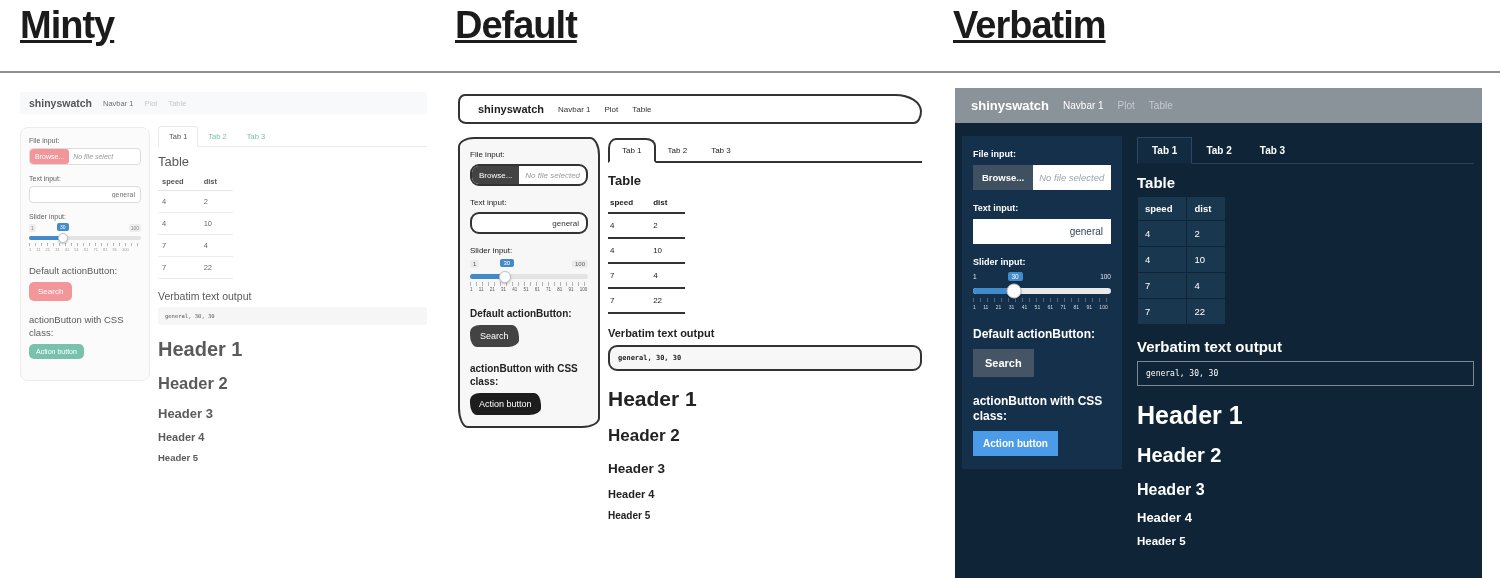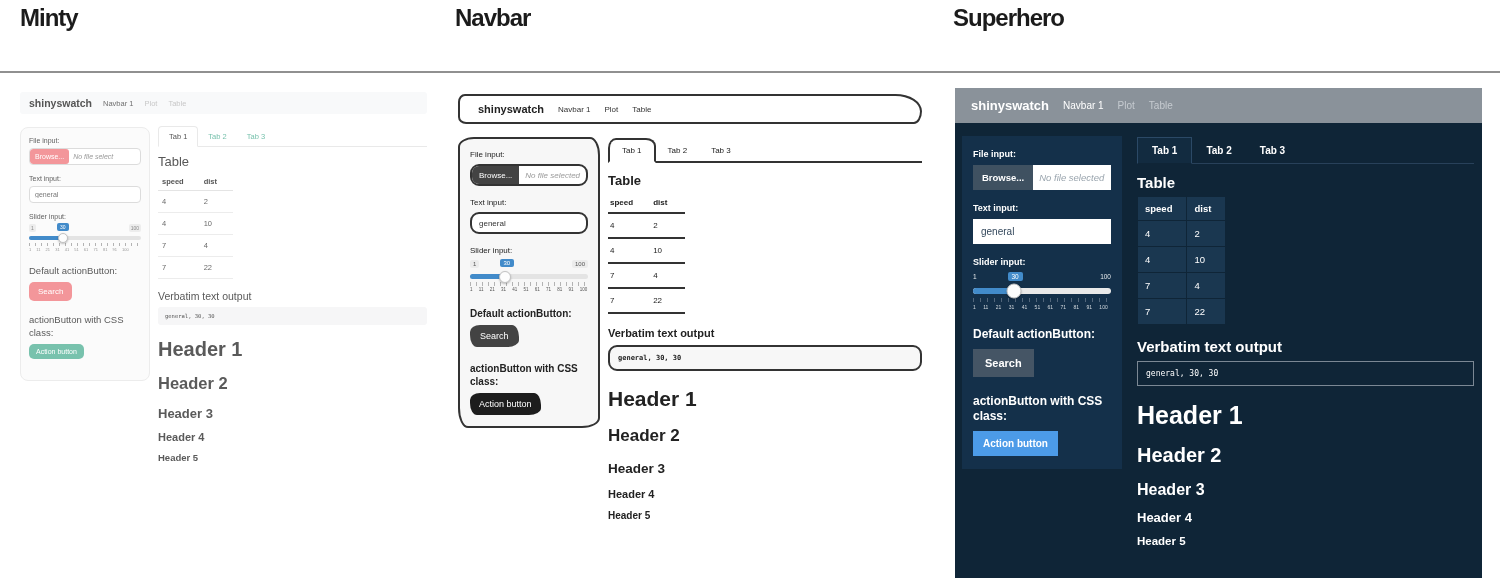--- a/index.html
+++ b/index.html
@@ -1,35 +1,35 @@
 <!DOCTYPE html>
 <html><head>
 <meta charset="utf-8">
 <style>
   * { margin:0; padding:0; box-sizing:border-box; }
   html,body { width:1500px; height:578px; background:#fff; font-family:"Liberation Sans",sans-serif; overflow:hidden; }
   body { position:relative; }
 
-  .theme-title { position:absolute; top:4px; font-size:24px; font-weight:800; color:#1b1b1b; letter-spacing:-1px; }
+  .theme-title { position:absolute; top:4px; font-size:38px; font-weight:800; color:#1b1b1b; letter-spacing:-1px;text-decoration:underline; }
   #title-minty { left:20px; } #title-sketchy { left:455px; } #title-superhero { left:953px; }
   .top-divider { position:absolute; top:71px; left:0; width:1500px; height:2px; background:#909090; }
 
   .panel { position:absolute; top:88px; }
   #panel-minty { left:20px; width:407px; }
   #panel-sketchy { left:458px; width:464px; }
   #panel-superhero { left:955px; width:527px; height:490px; background:#0f2537; color:#fff; }
 
   .nb { display:flex; align-items:center; }
   .nb .brand { font-weight:700; }
   .content { display:flex; align-items:flex-start; }
   .btn { display:inline-block; color:#fff; cursor:pointer; white-space:nowrap; }
   .file-group { display:flex; align-items:stretch; overflow:hidden; background:#fff; }
   .file-text { display:flex; align-items:center; white-space:nowrap; overflow:hidden; flex:1;font-style:italic; }
   .browse { display:flex; align-items:center; }
-  .text-input { display:block; width:100%; outline:none; }
+  .text-input { display:block; width:100%; outline:none;text-align:right; }
   table { border-collapse:collapse; }
   .slider { position:relative; }
   .slider-labels { position:relative; height:11px; }
   .slider-min { position:absolute; left:0; top:0; }
   .slider-max { position:absolute; right:0; top:0; }
   .slider-badge { position:absolute; left:25%; top:-1px; background:#428bca; color:#fff; border-radius:2px; }
   .slider-track { position:relative; background:#e4e4e4; border-radius:3px; }
   .slider-fill { position:absolute; left:0; top:0; bottom:0; width:30%; background:#428bca; border-radius:3px; }
   .slider-handle { position:absolute; left:30%; top:50%; transform:translate(-50%,-50%); background:#fdfdfd; border:1px solid #c3c3c3; border-radius:50%; box-shadow:0 1px 2px rgba(0,0,0,.25); }
   .slider-ticks { background-image:repeating-linear-gradient(to right,#b3b3b3 0,#b3b3b3 1px,transparent 1px,transparent 6px); }
@@ -151,22 +151,22 @@
   #panel-superhero .h1 { font-size:25px; font-weight:700; margin-top:15px; }
   #panel-superhero .h2 { font-size:20px; font-weight:700; margin-top:14px; }
   #panel-superhero .h3 { font-size:16px; font-weight:700; margin-top:14px; }
   #panel-superhero .h4 { font-size:13px; font-weight:700; margin-top:11px; }
   #panel-superhero .h5 { font-size:11.5px; font-weight:700; margin-top:10px; }
 </style>
 </head>
 <body>
 
 <div class="theme-title" id="title-minty">Minty</div>
-<div class="theme-title" id="title-sketchy">Navbar</div>
-<div class="theme-title" id="title-superhero">Superhero</div>
+<div class="theme-title" id="title-sketchy">Default</div>
+<div class="theme-title" id="title-superhero">Verbatim</div>
 <div class="top-divider"></div>
 
 <div class="panel" id="panel-minty">
   <div class="nb">
     <span class="brand">shinyswatch</span>
     <span class="nav-item active">Navbar 1</span>
     <span class="nav-item">Plot</span>
     <span class="nav-item">Table</span>
   </div>
   <div class="content">

